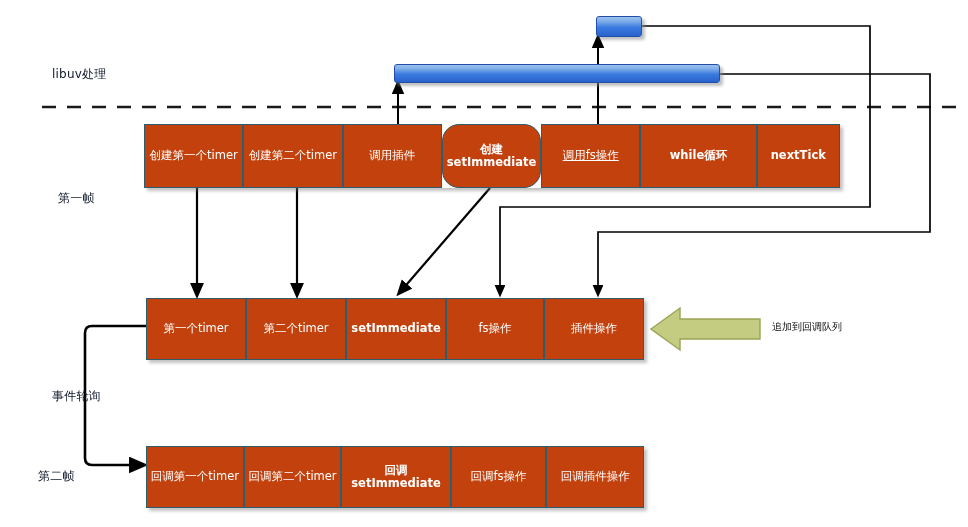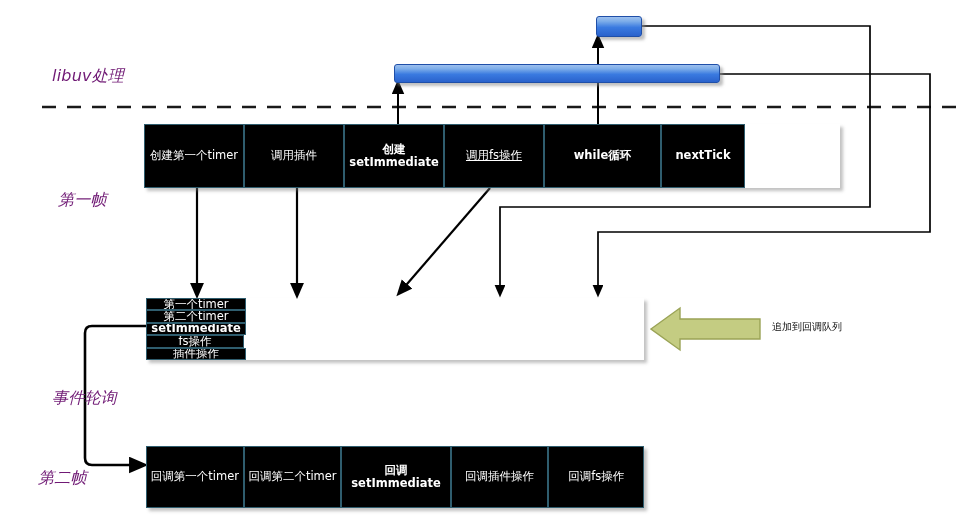--- a/index.html
+++ b/index.html
@@ -22,52 +22,51 @@
   }
   svg.wires {
     position: absolute;
     left: 0; top: 0;
     width: 968px;
     height: 527px;
     pointer-events: none;
   }
   .side-label {
     position: absolute;
-    font-size: 16px;
-    color: #701a75;
+    font-size: 12px;
+    color: #0f172a;
     white-space: nowrap;
     letter-spacing: 0.2px;
-    font-style: italic;
   }
   .annot-label {
     position: absolute;
     font-size: 10px;
     color: #101010;
     white-space: nowrap;
   }
   
   .row {
     position: absolute;
     display: flex;
     box-sizing: border-box;
     box-shadow: 3px 3px 3px rgba(120,120,120,0.45);
   }
   .cell {
     box-sizing: border-box;
-    background: #000000;
+    background: #c2410c;
     border: 1px solid #2f5d6e;
     color: #ffffff;
     font-size: 11.5px;
     font-weight: bold;
     display: flex;
     align-items: center;
     justify-content: center;
     text-align: center;
     line-height: 1.15;
-    padding: 5px 3px;
+    padding: 14px 3px;
     overflow: hidden;
   }
   .cell.normal { font-weight: normal; }
   
   .bluebar {
     position: absolute;
     box-sizing: border-box;
     border: 1px solid #1f4fa8;
     border-radius: 3px;
     background: linear-gradient(to bottom,
@@ -113,41 +112,42 @@
   <div class="bluebar" style="left:596px; top:16px; width:46px; height:21px;"></div>
   <div class="bluebar" style="left:394px; top:64px; width:326px; height:19px;"></div>
 
   <div class="side-label" style="left:52px; top:66px;">libuv处理</div>
   <div class="side-label" style="left:58px; top:150px;margin-top:40px;">第一帧</div>
   <div class="side-label" style="left:52px; top:388px;">事件轮询</div>
   <div class="side-label" style="left:38px; top:468px;">第二帧</div>
 
   <div class="row" style="left:144px; top:124px; width:696px; height:64px;">
     <div class="cell normal" style="width:100px;">创建第一个timer</div>
+    <div class="cell normal" style="width:100px;">创建第二个timer</div>
     <div class="cell normal" style="width:100px;">调用插件</div>
-    <div class="cell" style="width:100px;">创建setImmediate</div>
+    <div class="cell" style="width:100px;border-radius:17px;">创建setImmediate</div>
     <div class="cell normal" style="width:100px;text-decoration:underline;">调用fs操作</div>
     <div class="cell" style="width:117px;">while循环</div>
     <div class="cell" style="width:84px;">nextTick</div>
   </div>
 
-  <div class="row" style="left:146px; top:298px; width:498px; height:62px;flex-direction:column;">
+  <div class="row" style="left:146px; top:298px; width:498px; height:62px;">
     <div class="cell normal" style="width:100px;">第一个timer</div>
     <div class="cell normal" style="width:100px;text-align:right;">第二个timer</div>
     <div class="cell" style="width:100px;">setImmediate</div>
     <div class="cell normal" style="width:98px;">fs操作</div>
     <div class="cell normal" style="width:100px;">插件操作</div>
   </div>
 
   <div class="row" style="left:146px; top:446px; width:498px; height:62px;">
     <div class="cell normal" style="width:100px;">回调第一个timer</div>
     <div class="cell normal" style="width:100px;">回调第二个timer</div>
     <div class="cell" style="width:112px;">回调setImmediate</div>
+    <div class="cell normal" style="width:98px;">回调fs操作</div>
     <div class="cell normal" style="width:100px;">回调插件操作</div>
-    <div class="cell normal" style="width:98px;">回调fs操作</div>
   </div>
 
   <svg class="block-arrow" style="left:650px; top:306px;" width="112" height="46" viewBox="0 0 112 46" xmlns="http://www.w3.org/2000/svg">
     <polygon points="1,23 30,2 30,13 110,13 110,33 30,33 30,44" fill="#c4cc82" stroke="#9aa356" stroke-width="1.4" stroke-linejoin="miter"></polygon>
   </svg>
   <div class="annot-label" style="left:772px; top:320px;">追加到回调队列</div>
 
 </div>
 
 </body></html>

